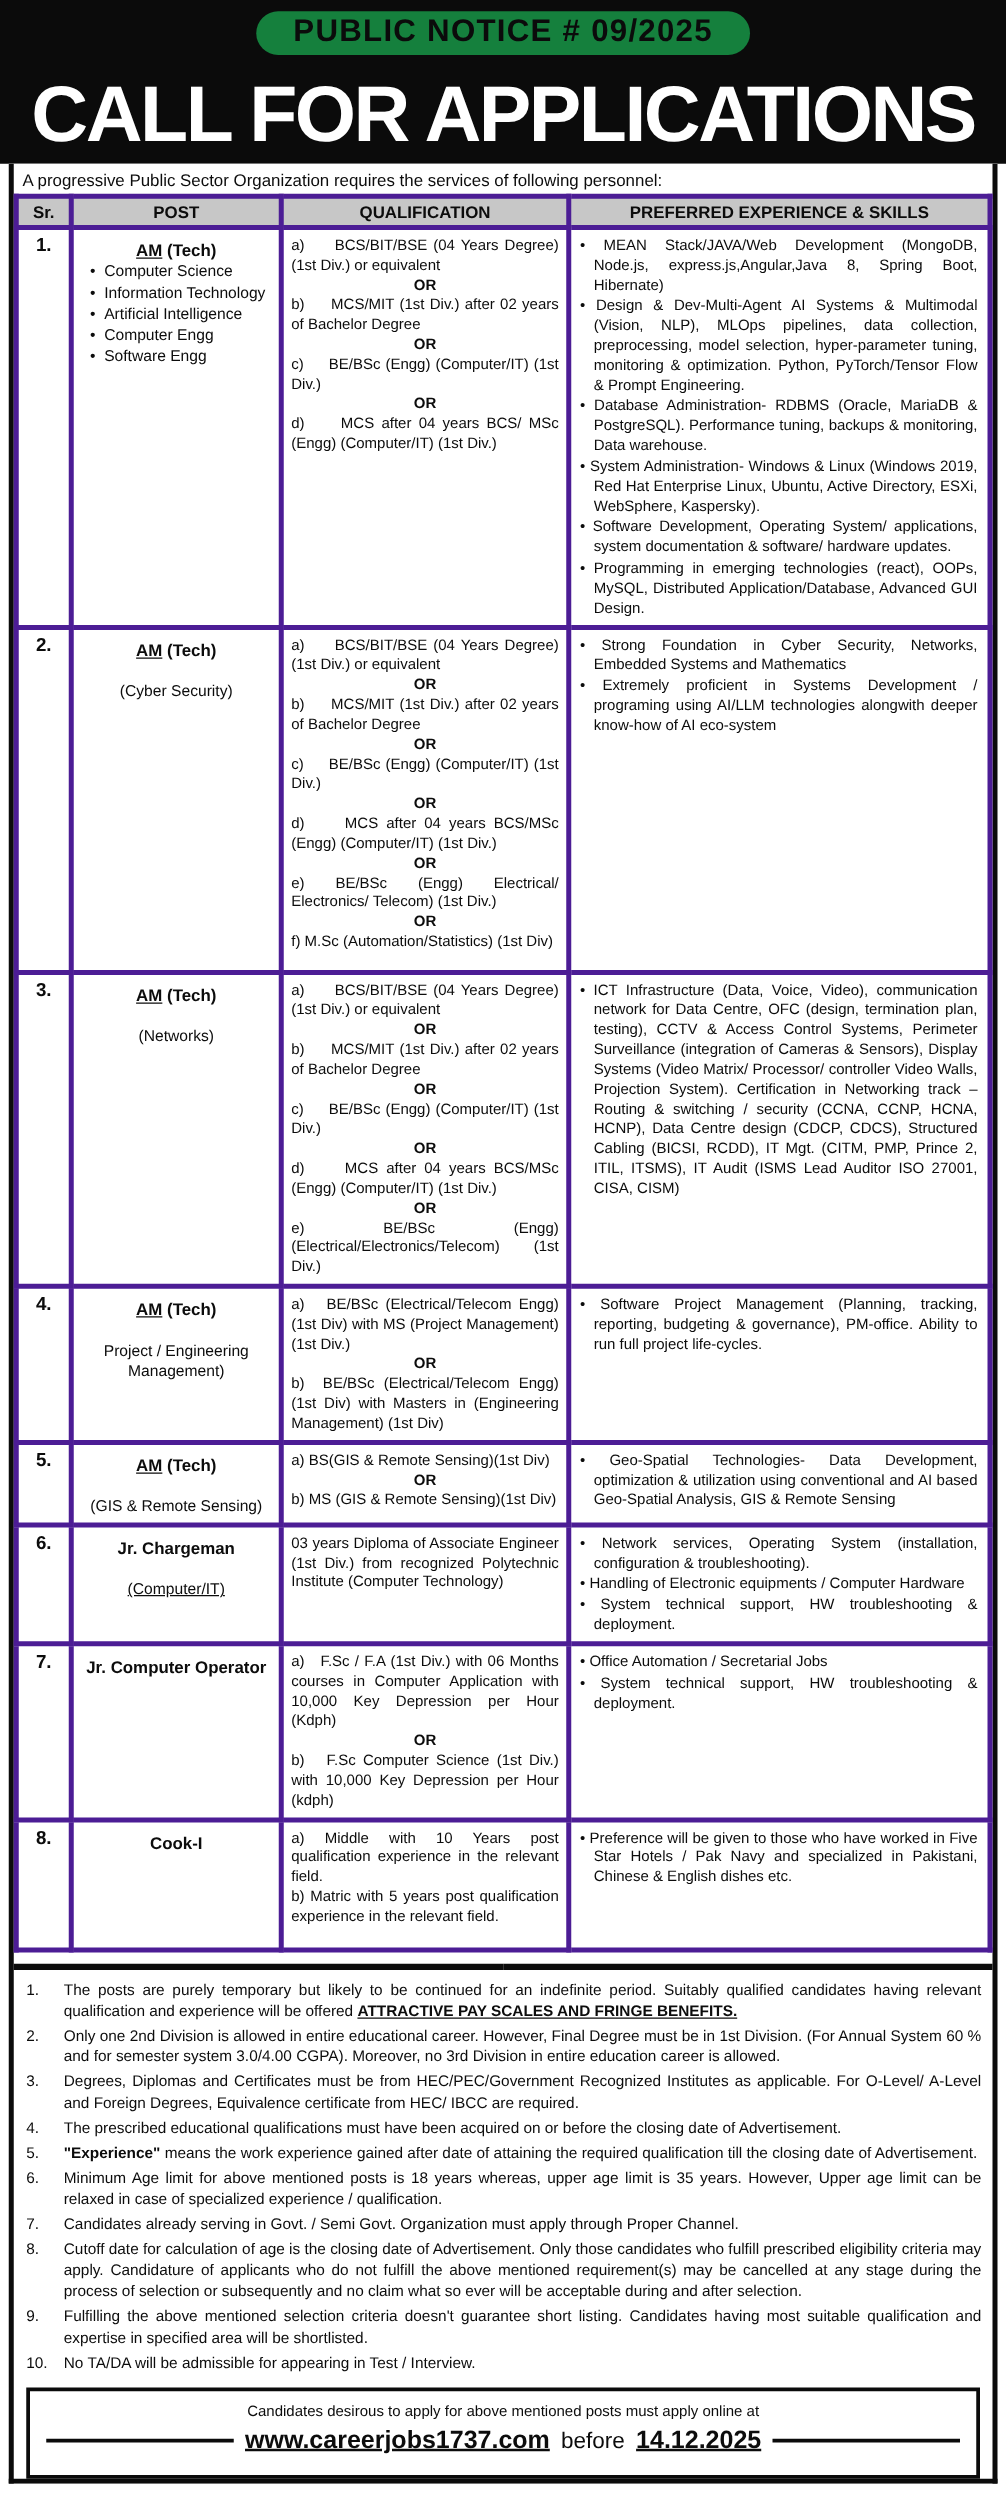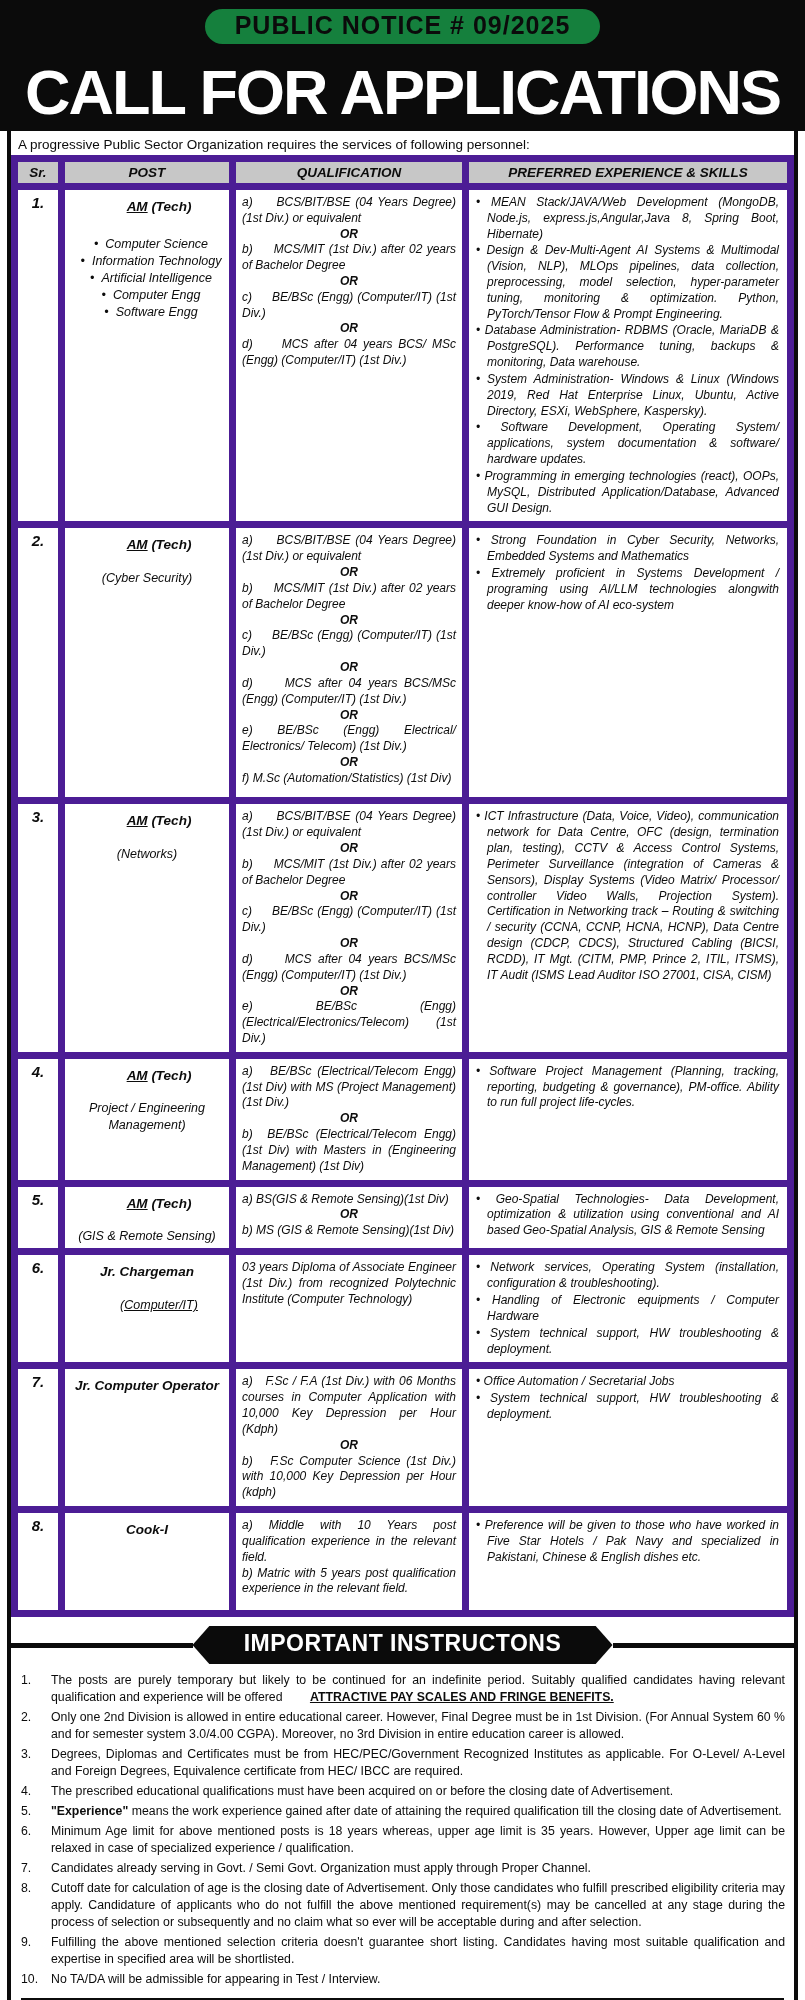--- a/index.html
+++ b/index.html
@@ -12,29 +12,29 @@
     font-size:25px;letter-spacing:1px;padding:2px 30px 4px;border-radius:26px;}
   .ad-title{color:#ffffff;font-weight:bold;font-size:63px;line-height:.95;letter-spacing:-2px;
     margin-top:19px;white-space:nowrap;}
 
   
   .ad-body{margin:0 7px;border:4px solid #0b0b0b;border-top:none;padding:3px 0 0;background:#fff;}
   .intro{font-size:13.5px;font-weight:500;padding:3px 7px 3px;}
 
   
   table.posts{border-collapse:collapse;width:100%;table-layout:fixed;}
-  table.posts th,table.posts td{border:7px solid #4c1d95;font-style:italic;}
+  table.posts th,table.posts td{border:4px solid #4c1d95;}
   table.posts thead th{background:#c7c7c7;font-size:13.5px;font-weight:bold;padding:3px 2px;text-align:center;}
   th.col-0{width:36px;} th.col-1{width:160px;} th.col-2{width:222px;}
   td.c-sr{text-align:center;vertical-align:top;font-weight:bold;font-size:15px;padding-top:4px;}
   td.c-post{vertical-align:top;text-align:center;font-size:12.5px;padding:8px 5px 4px;line-height:1.3;}
   .post-title{font-weight:bold;font-size:13.5px;}
-  .u{text-decoration:underline;margin-left:24px;}
+  .u{text-decoration:underline;}
   .post-sub{margin-top:16px;}
-  .post-bullets{text-align:center;margin-top:21px;padding-left:8px;}
+  .post-bullets{text-align:left;margin-top:0;padding-left:8px;}
   .pb{padding-left:13px;text-indent:-13px;line-height:1.35;}
   .pb::before{content:"\2022\00a0\00a0";}
   td.c-qual{vertical-align:top;padding:5px 6px;font-size:12px;line-height:1.32;text-align:justify;}
   .q{margin:0;}
   .or{text-align:center;font-weight:bold;}
   td.c-skills{vertical-align:top;padding:5px 8px 4px 7px;font-size:12px;line-height:1.32;text-align:justify;}
   .sk{padding-left:11px;text-indent:-11px;margin-bottom:1px;}
   .sk::before{content:"\2022\00a0";}
   
   table.posts tbody tr:nth-child(1){height:290px;}
@@ -239,21 +239,20 @@
             </td>
             <td class="c-skills">
               <div class="sk">Preference will be given to those who have worked in Five Star Hotels / Pak Navy and specialized in Pakistani, Chinese &amp; English dishes etc.</div>
             </td>
           </tr>
         </tbody>
     </table>
 
     <div class="instr-banner">
       <div class="rule"></div>
-      <div class="shape">IMPORTANT INSTRUCTONS</div>
       <div class="rule"></div>
     </div>
 
     <div class="instr-list">
         <div class="instr-item">
           <div class="instr-num">1.</div>
           <div class="instr-text">The posts are purely temporary but likely to be continued for an indefinite period. Suitably qualified candidates having relevant qualification and experience will be offered <span class="em u">ATTRACTIVE PAY SCALES AND FRINGE BENEFITS.</span></div>
         </div>
         <div class="instr-item">
           <div class="instr-num">2.</div>

